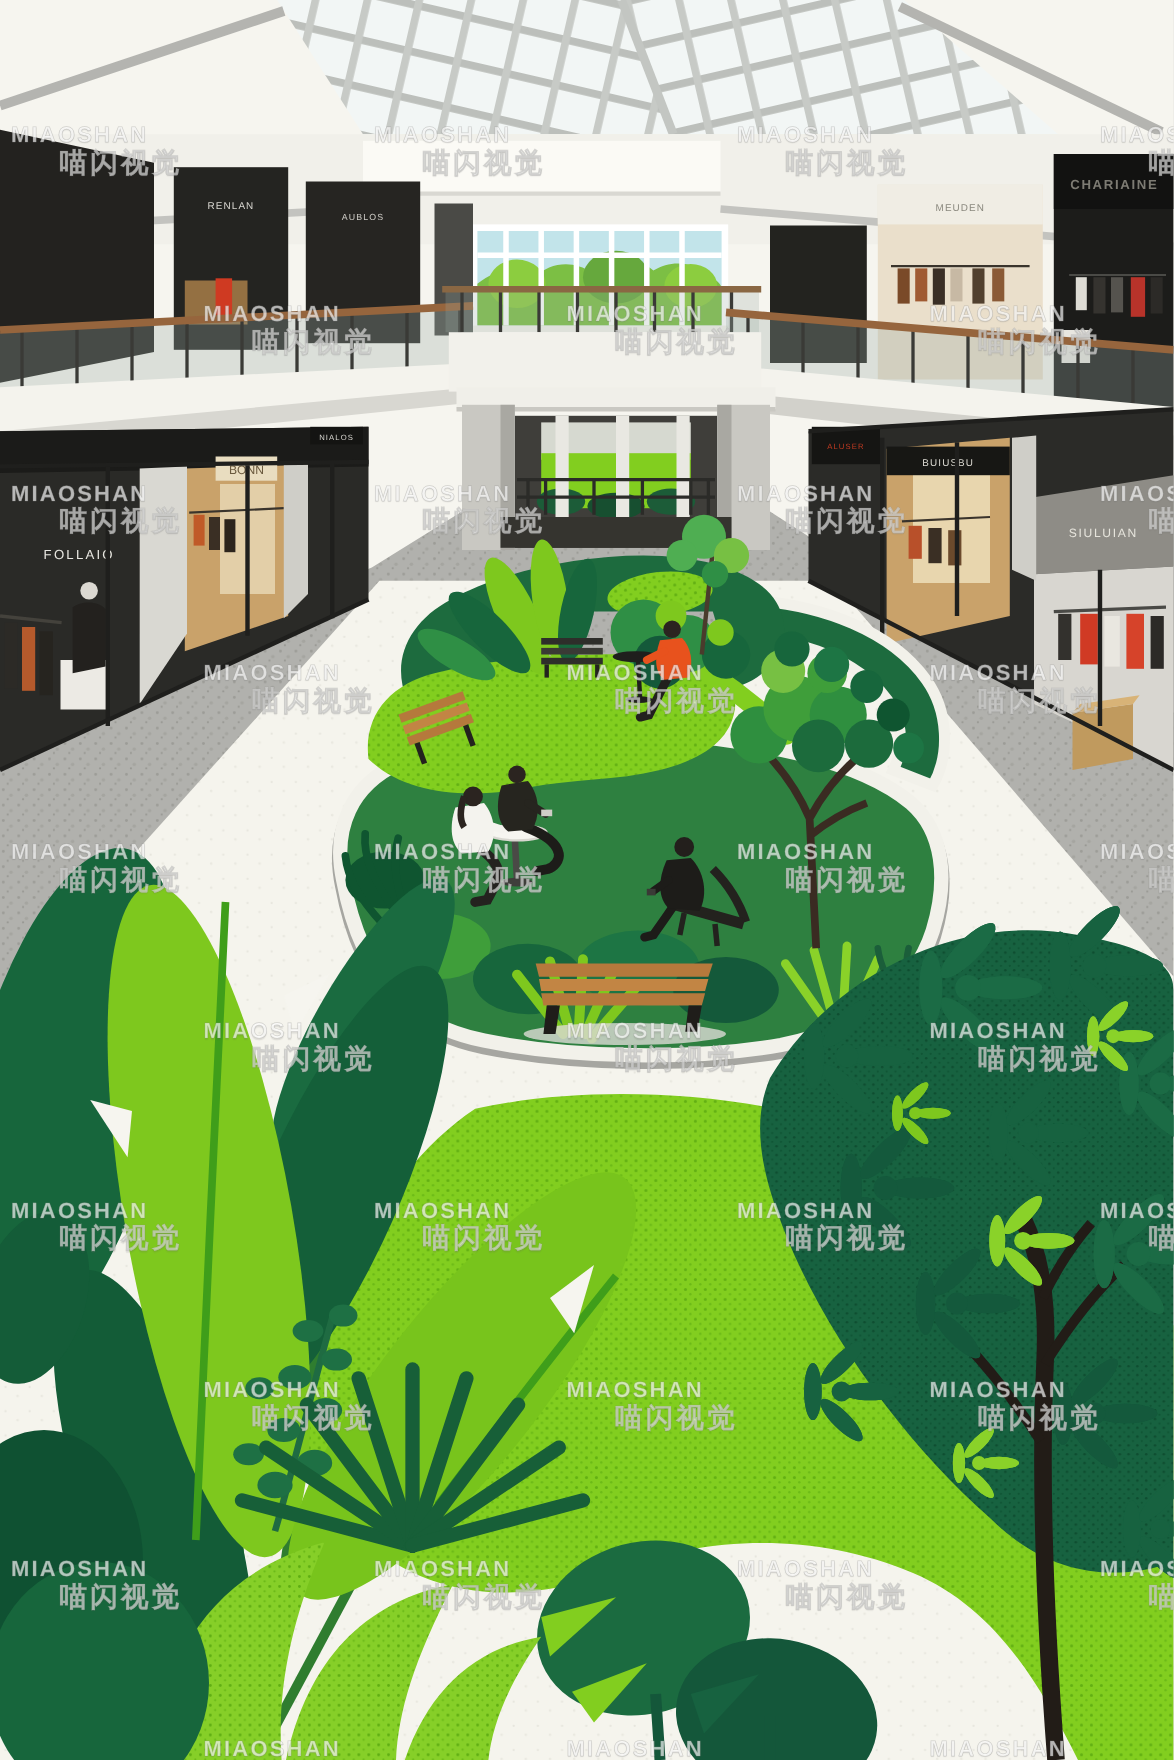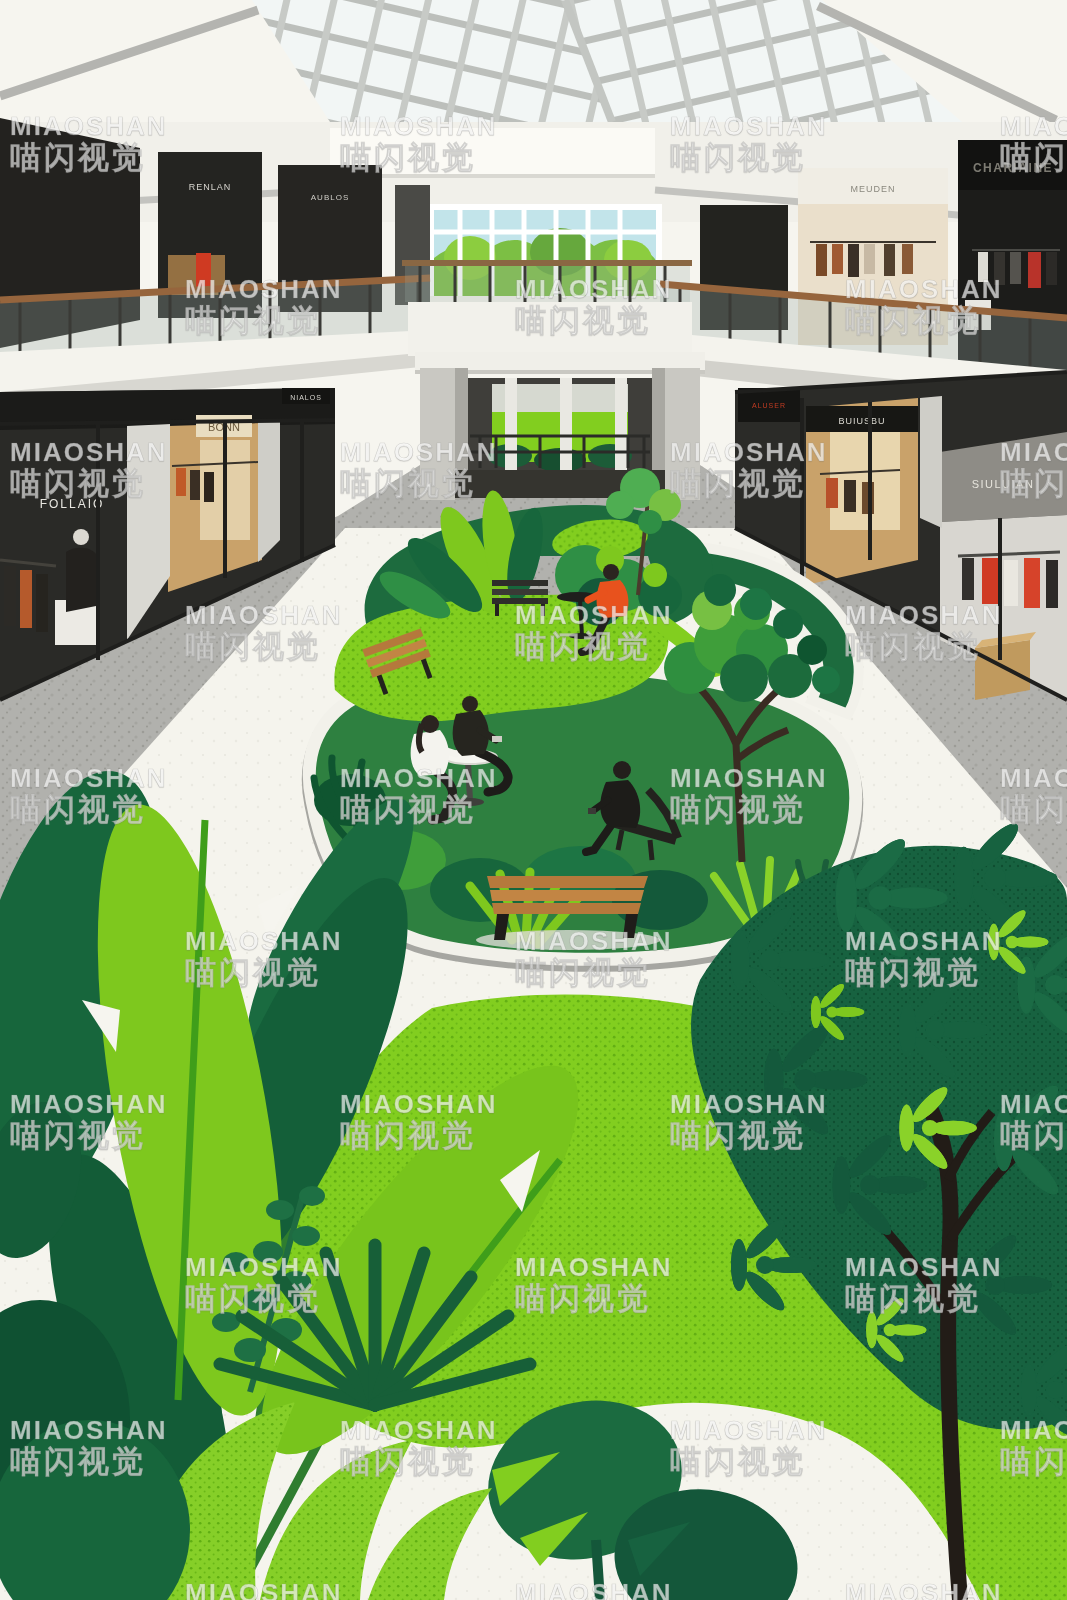--- a/index.html
+++ b/index.html
@@ -18,22 +18,22 @@
   .orange{fill:var(--orange)}
   .black-store{fill:var(--storefront_black)}
   
   #wm-layer{position:absolute;left:0;top:0;width:100%;height:100%;pointer-events:none;}
   .wm{
     position:absolute;font-weight:bold;white-space:nowrap;line-height:1.12;
     color:rgba(255,255,255,.66);
     -webkit-text-stroke:.6px rgba(132,132,130,.34);
     text-shadow:0 1px 1px rgba(96,96,94,.16);
   }
-  .wm .l1{display:block;font-size:26px;letter-spacing:2px;}
-  .wm .l2{display:block;font-size:31px;letter-spacing:3px;}
+  .wm .l1{display:block;font-size:20px;letter-spacing:2px;}
+  .wm .l2{display:block;font-size:25px;letter-spacing:3px;margin-left:44px;}
   svg text{font-family:"Liberation Sans",sans-serif;}
 </style>
 </head>
 <body>
 
 <div id="canvas">
 <svg id="scene" width="1067" height="1600" viewBox="0 0 1067 1600">
   <defs>
     <pattern id="gridL" width="46" height="42" patternUnits="userSpaceOnUse" patternTransform="rotate(13)">
       <rect width="46" height="42" fill="#f2f6f5"></rect>

